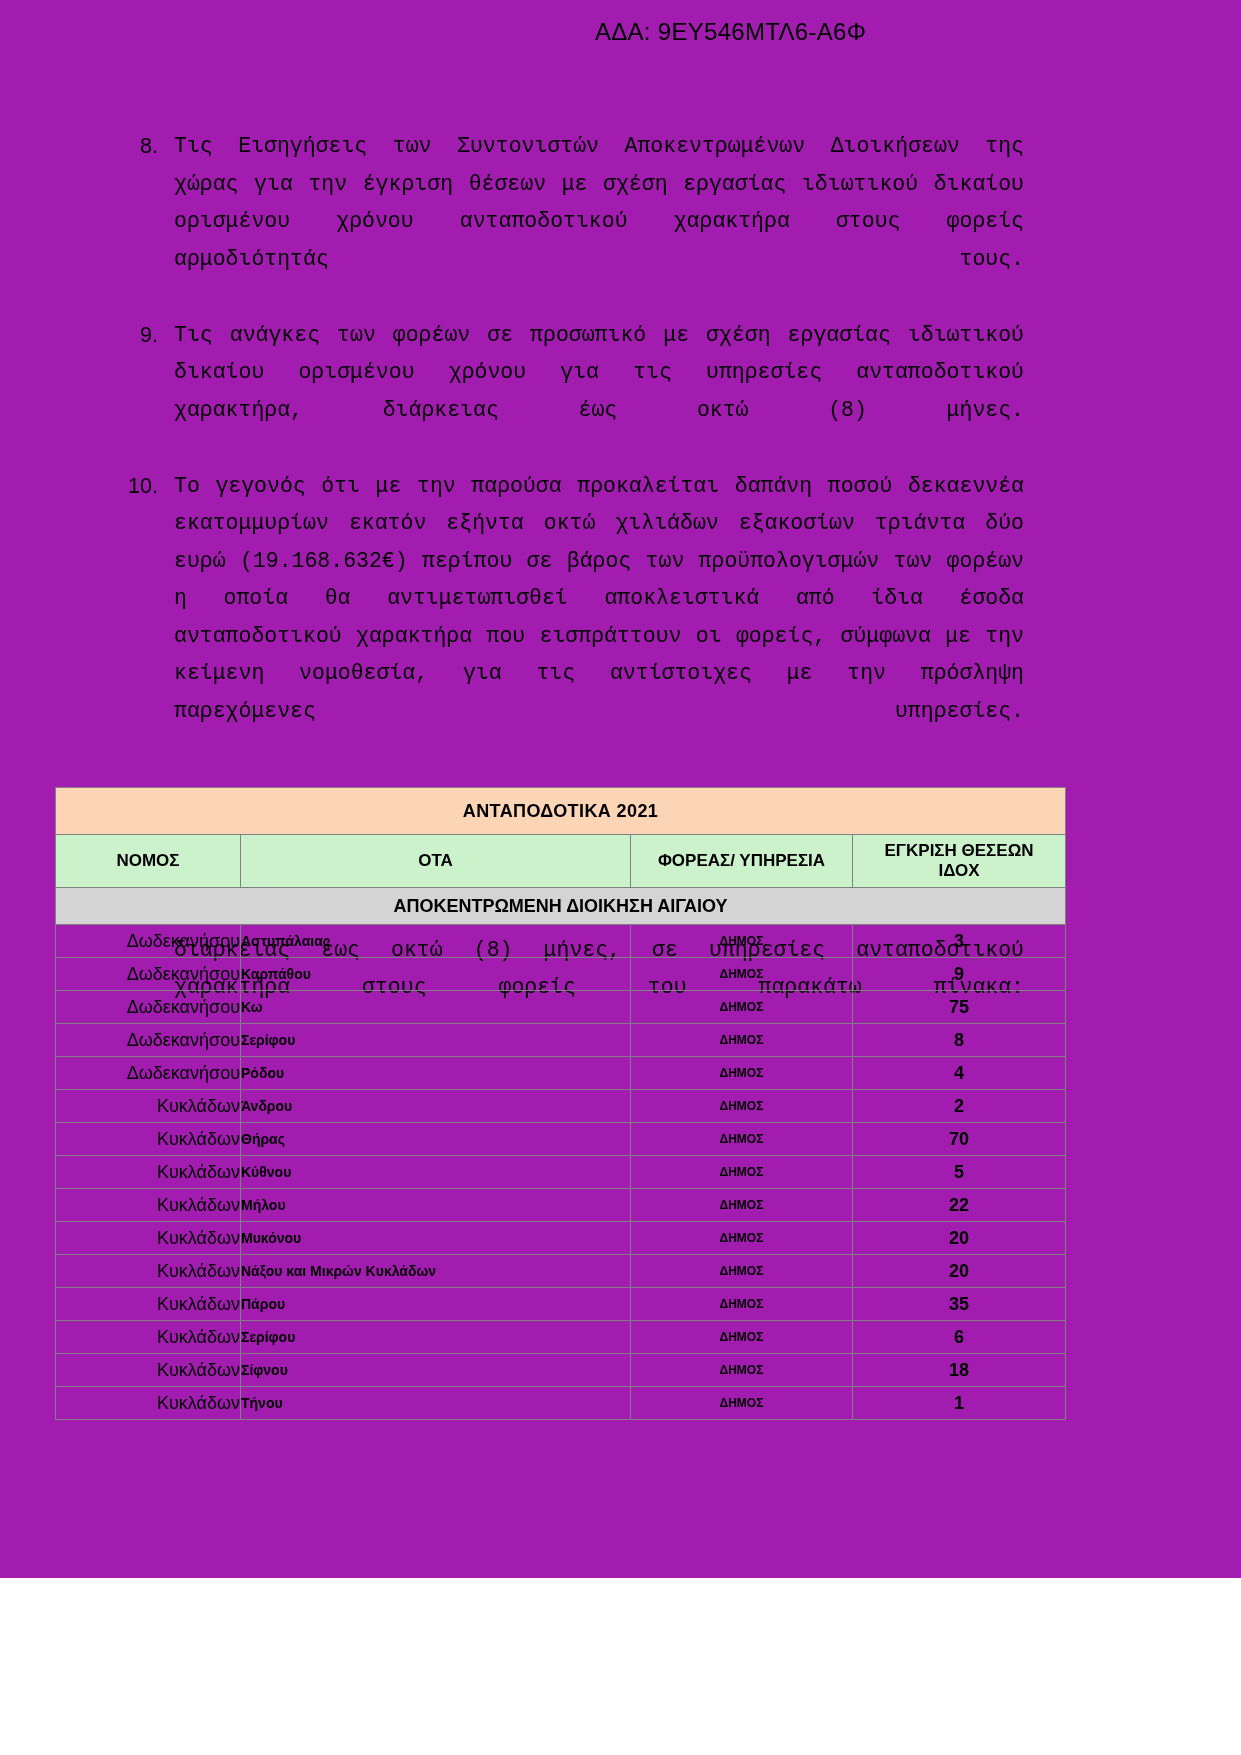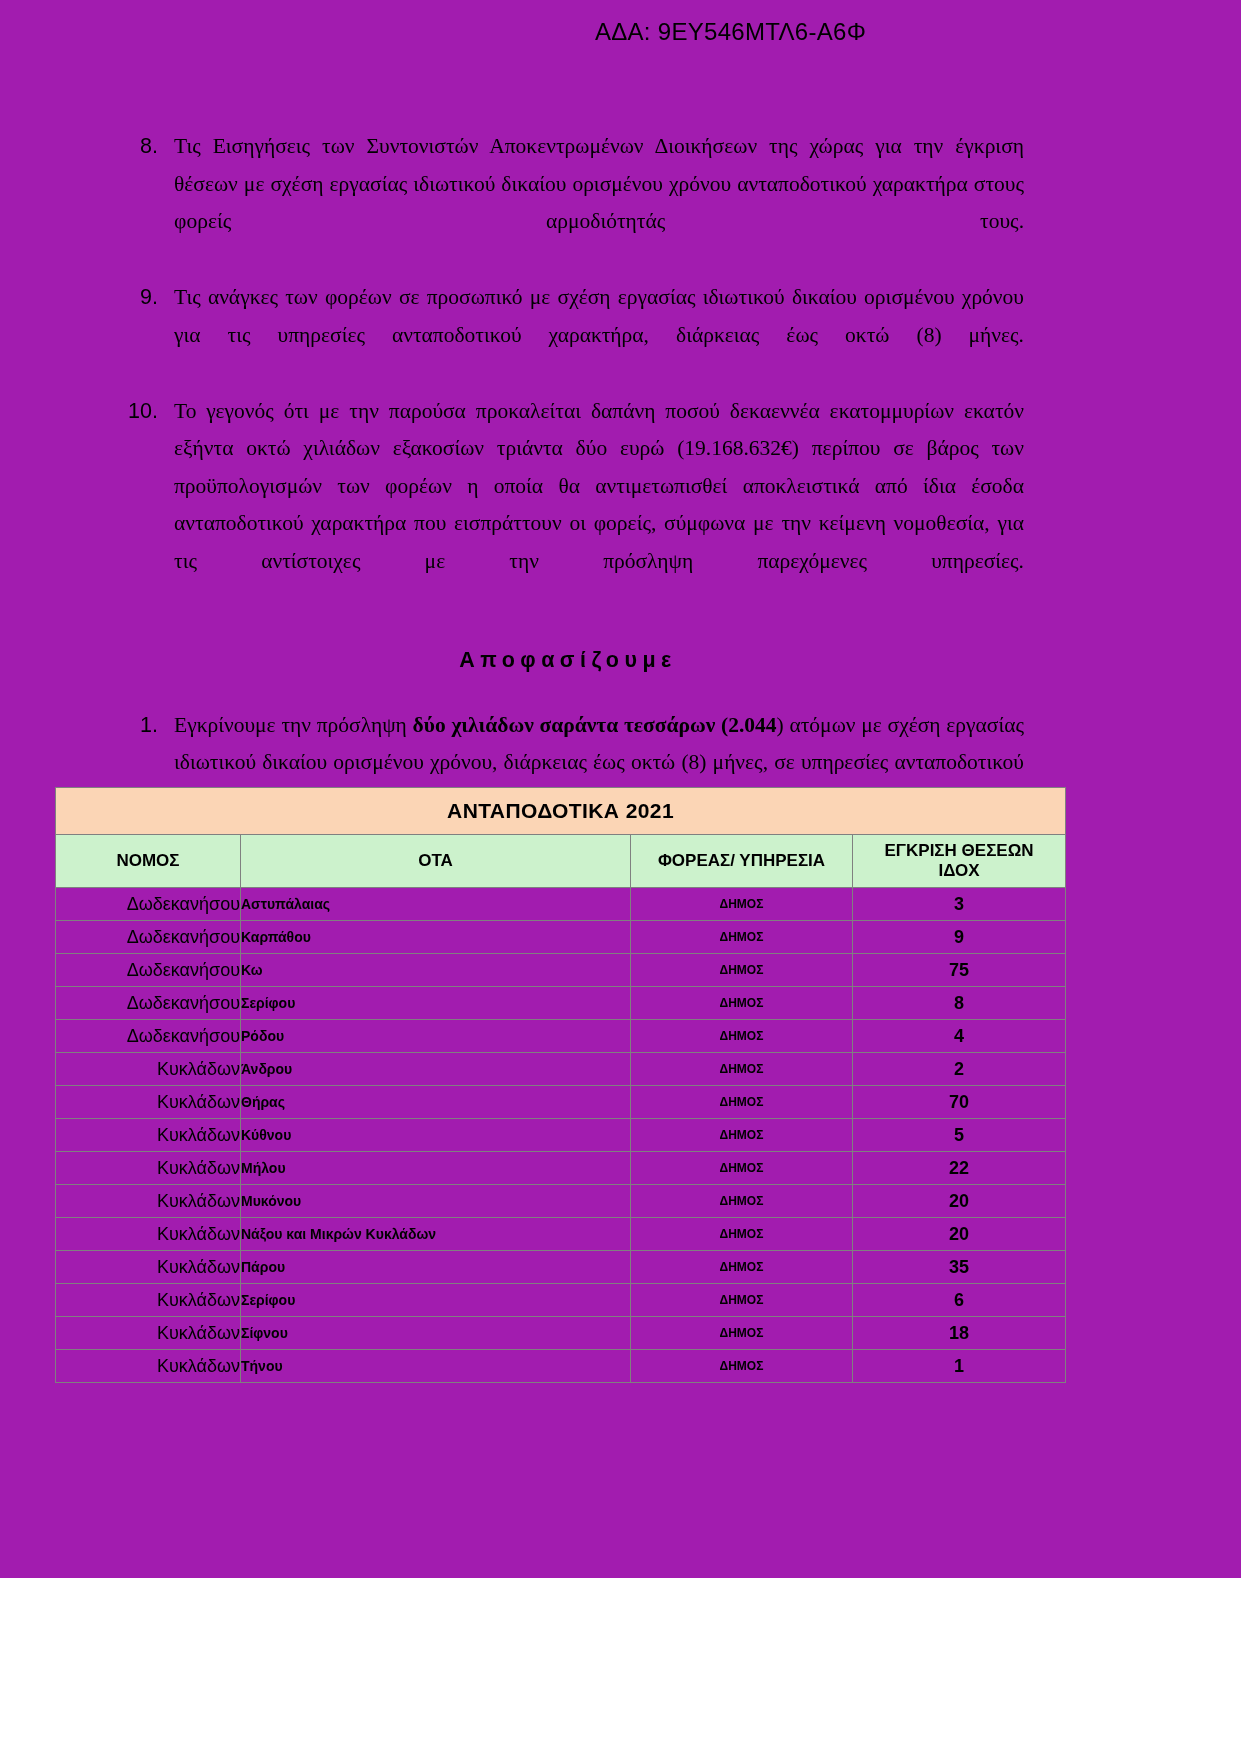--- a/index.html
+++ b/index.html
@@ -58,21 +58,21 @@
     position: absolute;
     left: 0;
     top: 0;
     width: 46px;
     text-align: right;
     font-family: "Liberation Sans", sans-serif;
     font-size: 21.5px;
     line-height: 37.5px;
   }
   .li-text {
-    font-family: Liberation Serif, serif;
+    font-family: Liberation Mono, monospace;
     font-size: 21.5px;
     line-height: 37.5px;
     text-align: justify;
     text-justify: inter-word;
     color: #000;
   }
   .li-text:after {
     content: "";
     display: inline-block;
     width: 100%;
@@ -103,21 +103,21 @@
     table-layout: fixed;
     font-family: "Liberation Sans", sans-serif;
   }
   table.main-table td, table.main-table th {
     border: 1px solid #808080;
     padding: 0;
   }
   .title-cell {
     background: #fbd5b5;
     text-align: center;
-    font-size: 21px;
+    font-size: 18px;
     font-weight: bold;
     height: 46px;
     letter-spacing: 0.4px;
   }
   .hdr-cell {
     background: #ccf2cc;
     text-align: center;
     font-size: 17px;
     font-weight: bold;
     height: 52px;
@@ -210,20 +210,23 @@
         </tr>
         <tr>
           <td class="hdr-cell">ΝΟΜΟΣ</td>
           <td class="hdr-cell">ΟΤΑ</td>
           <td class="hdr-cell">ΦΟΡΕΑΣ/ ΥΠΗΡΕΣΙΑ</td>
           <td class="hdr-cell">
             <span>ΕΓΚΡΙΣΗ ΘΕΣΕΩΝ</span><br>
             <span>ΙΔΟΧ</span>
           </td>
         </tr>
+        <tr>
+          <td class="section-cell" colspan="4">ΑΠΟΚΕΝΤΡΩΜΕΝΗ ΔΙΟΙΚΗΣΗ ΑΙΓΑΙΟΥ</td>
+        </tr>
 
         <tr>
           <td class="c-nomos">Δωδεκανήσου</td>
           <td class="c-ota">Αστυπάλαιας</td>
           <td class="c-foreas">ΔΗΜΟΣ</td>
           <td class="c-num">3</td>
         </tr>
         <tr>
           <td class="c-nomos">Δωδεκανήσου</td>
           <td class="c-ota">Καρπάθου</td>

